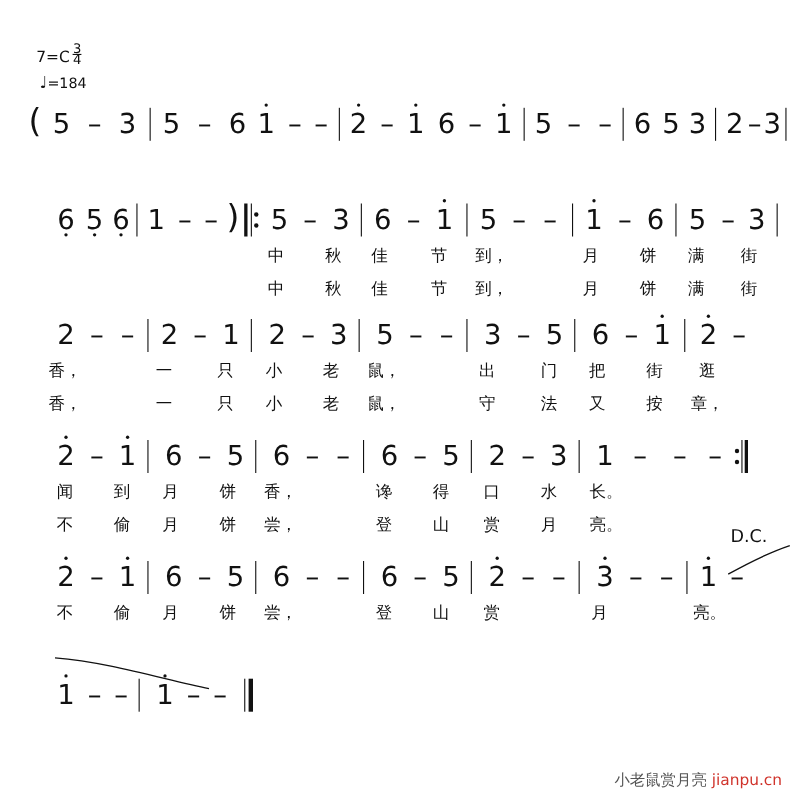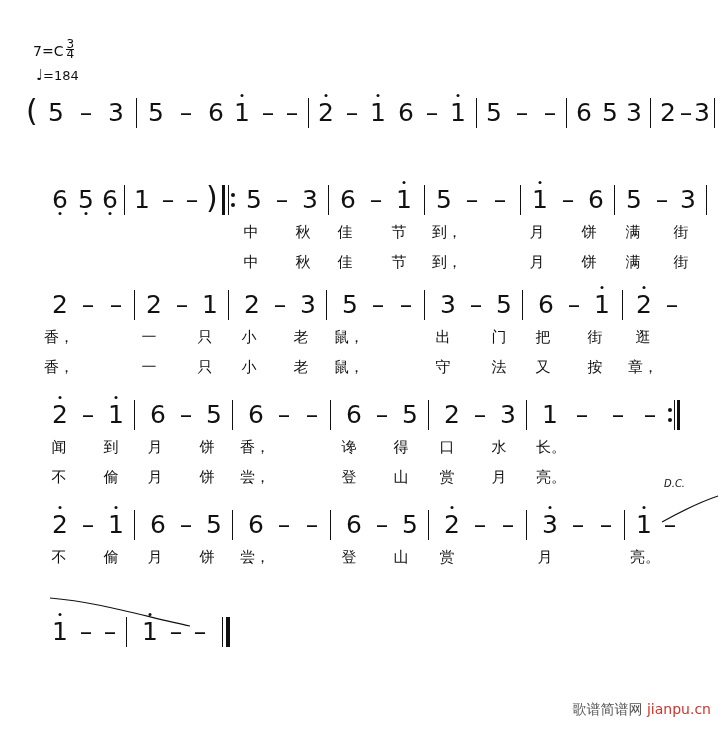--- a/index.html
+++ b/index.html
@@ -125,22 +125,21 @@
   .repeat-close .d1,.repeat-close .d2{
     position:absolute;width:4px;height:4px;border-radius:50%;background:#111;
   }
 
   .endbar{position:absolute;top:2px;height:30px;}
   .endbar .thin{position:absolute;left:0;top:0;width:1px;height:30px;background:#111;}
   .endbar .thick{position:absolute;left:4px;top:0;width:4px;height:30px;background:#111;}
 
   .dc{
     position:absolute;
-    font-size:10px;
-    font-style:italic;
+    font-size:16px;
     color:#111;
     text-align:center;
   }
 
   .slur{position:absolute;}
 
   .paren{
     position:absolute;
     font-size:30px;
     color:#111;
@@ -450,17 +449,17 @@
       <span class="cell" style="left:166px;width:20px;">–</span>
       <span class="cell" style="left:190px;width:20px;">–</span>
       <div class="endbar" style="left:222px;width:10px;">
         <div class="thin"></div>
         <div class="thick"></div>
       </div>
     </div>
   </div>
 
   <div class="watermark">
-    <span class="cn">歌谱简谱网</span>
+    <span class="cn">小老鼠赏月亮</span>
     <span class="dom">jianpu.cn</span>
   </div>
 
 </div>
 
 </body></html>

